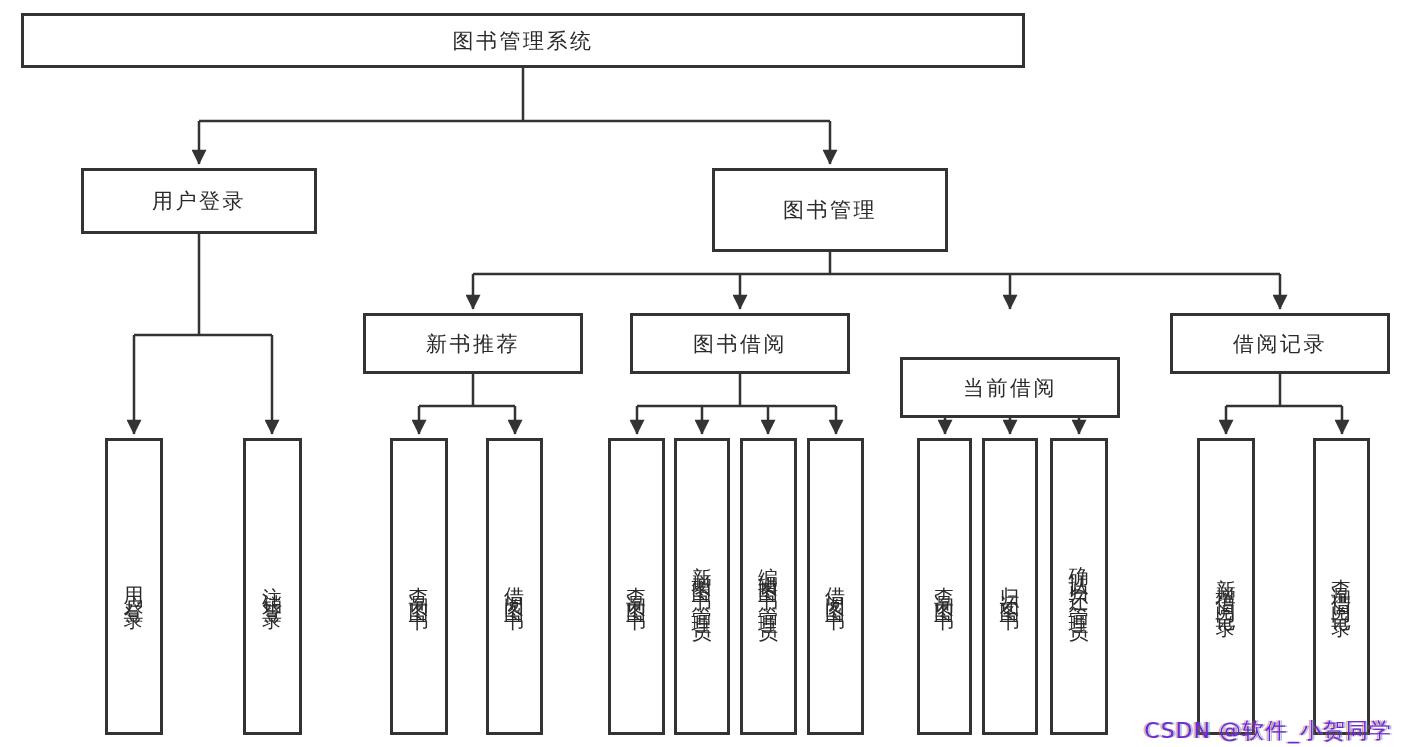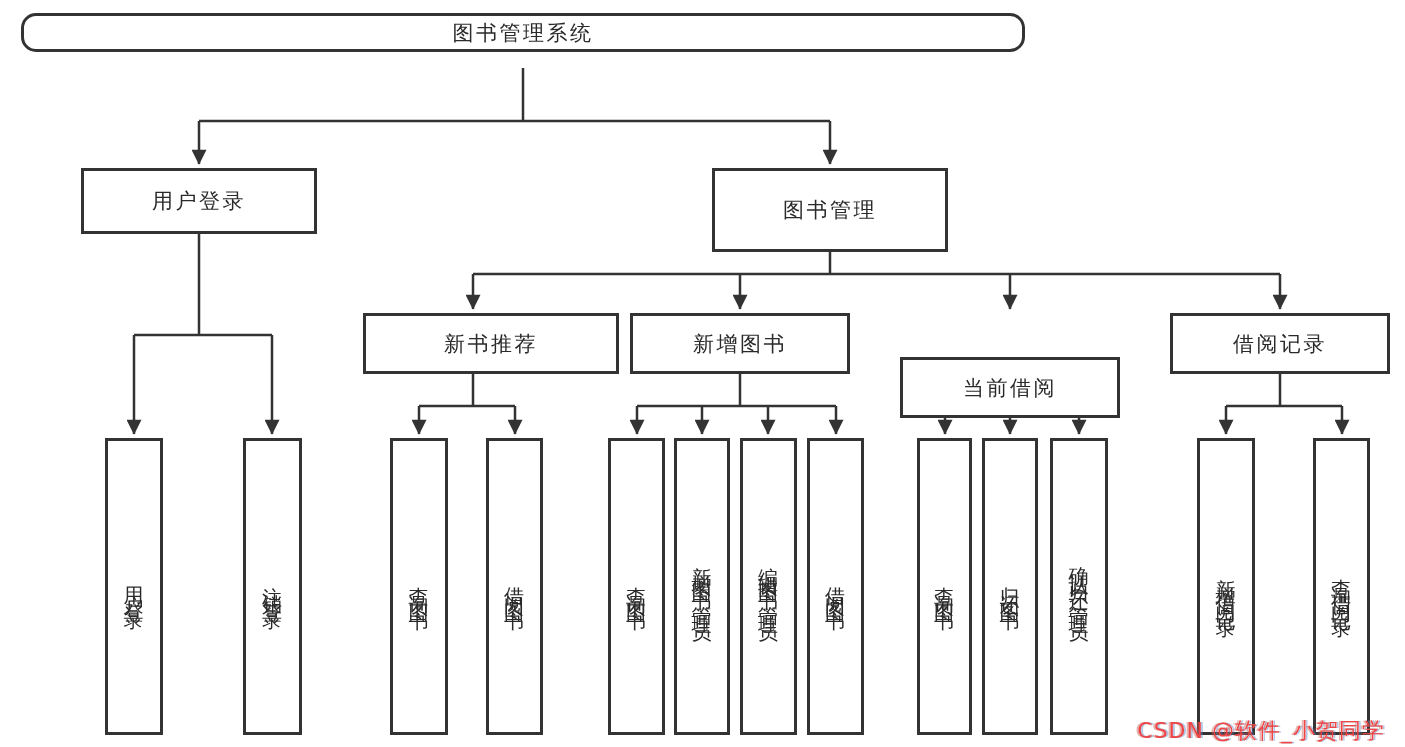--- a/index.html
+++ b/index.html
@@ -31,25 +31,25 @@
   }
   .leaf {
     writing-mode: vertical-rl;
     font-size: 20px;
     letter-spacing: 8px;
     line-height: 1;
     white-space: normal;
   }
   .watermark {
     position: absolute;
-    right: 20px;
+    right: 13px;
     bottom: 1px;
     font-size: 22px;
     letter-spacing: 1px;
-    color: #ef4444;
+    color: #6d28d9;
     text-shadow: -2px 0 0 rgba(195, 90, 80, 0.45), 2px 0 0 rgba(90, 130, 200, 0.45);
     z-index: 5;
     white-space: nowrap;
   }
 </style>
 </head>
 <body>
 
 <div class="stage">
 
@@ -84,27 +84,27 @@
       <path d="M768 406 V434" marker-end="url(#arw)"></path>
       <path d="M836 406 V434" marker-end="url(#arw)"></path>
       <path d="M945 406 V434" marker-end="url(#arw)"></path>
       <path d="M1010 406 V434" marker-end="url(#arw)"></path>
       <path d="M1079 406 V434" marker-end="url(#arw)"></path>
       <path d="M1226 406 V434" marker-end="url(#arw)"></path>
       <path d="M1342 406 V434" marker-end="url(#arw)"></path>
     </g>
   </svg>
 
-  <div class="node" style="left:21px; top:13px; width:1004px; height:39px;border-radius:15px;">图书管理系统</div>
+  <div class="node" style="left:21px; top:13px; width:1004px; height:55px;">图书管理系统</div>
 
   <div class="node" style="left:81px; top:168px; width:236px; height:66px;">用户登录</div>
   <div class="node" style="left:712px; top:168px; width:236px; height:84px;">图书管理</div>
 
-  <div class="node" style="left:363px; top:313px; width:256px; height:61px;">新书推荐</div>
-  <div class="node" style="left:630px; top:313px; width:220px; height:61px;">新增图书</div>
+  <div class="node" style="left:363px; top:313px; width:220px; height:61px;">新书推荐</div>
+  <div class="node" style="left:630px; top:313px; width:220px; height:61px;">图书借阅</div>
   <div class="node" style="left:900px; top:313px; width:220px; height:61px;margin-top:44px;">当前借阅</div>
   <div class="node" style="left:1170px; top:313px; width:220px; height:61px;">借阅记录</div>
 
   <div class="node leaf" style="left:105px; top:438px; width:58px; height:297px;">用户登录</div>
   <div class="node leaf" style="left:243px; top:438px; width:59px; height:297px;">注销登录</div>
 
   <div class="node leaf" style="left:390px; top:438px; width:58px; height:297px;">查询图书</div>
   <div class="node leaf" style="left:486px; top:438px; width:57px; height:297px;">借阅图书</div>
 
   <div class="node leaf" style="left:608px; top:438px; width:57px; height:297px;">查询图书</div>

